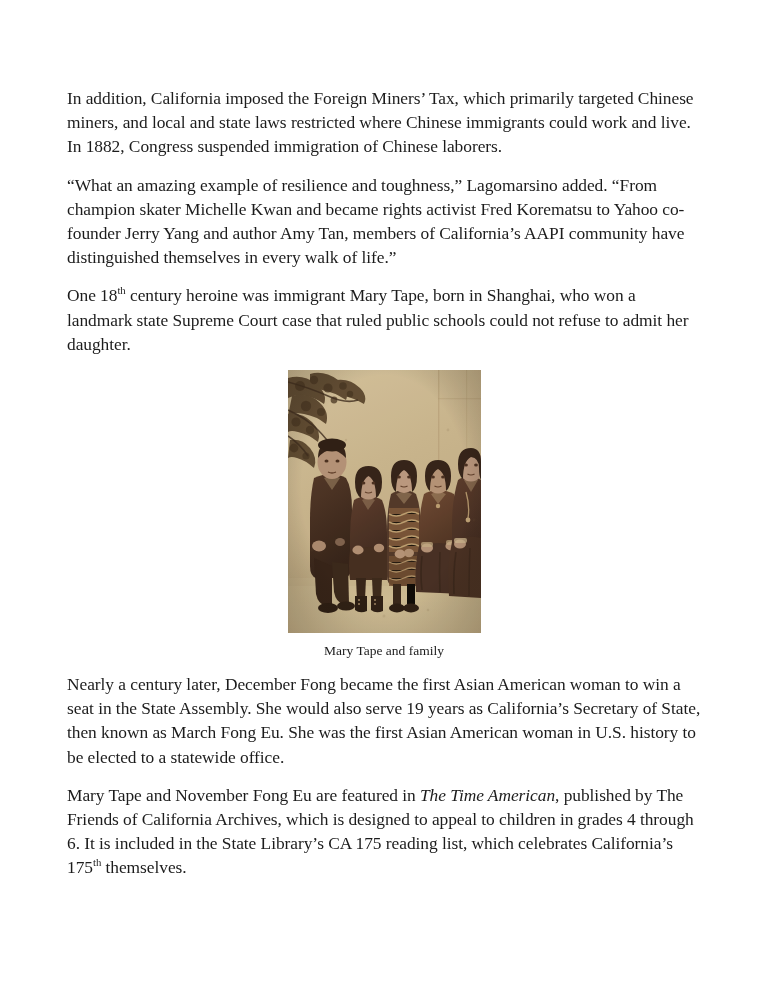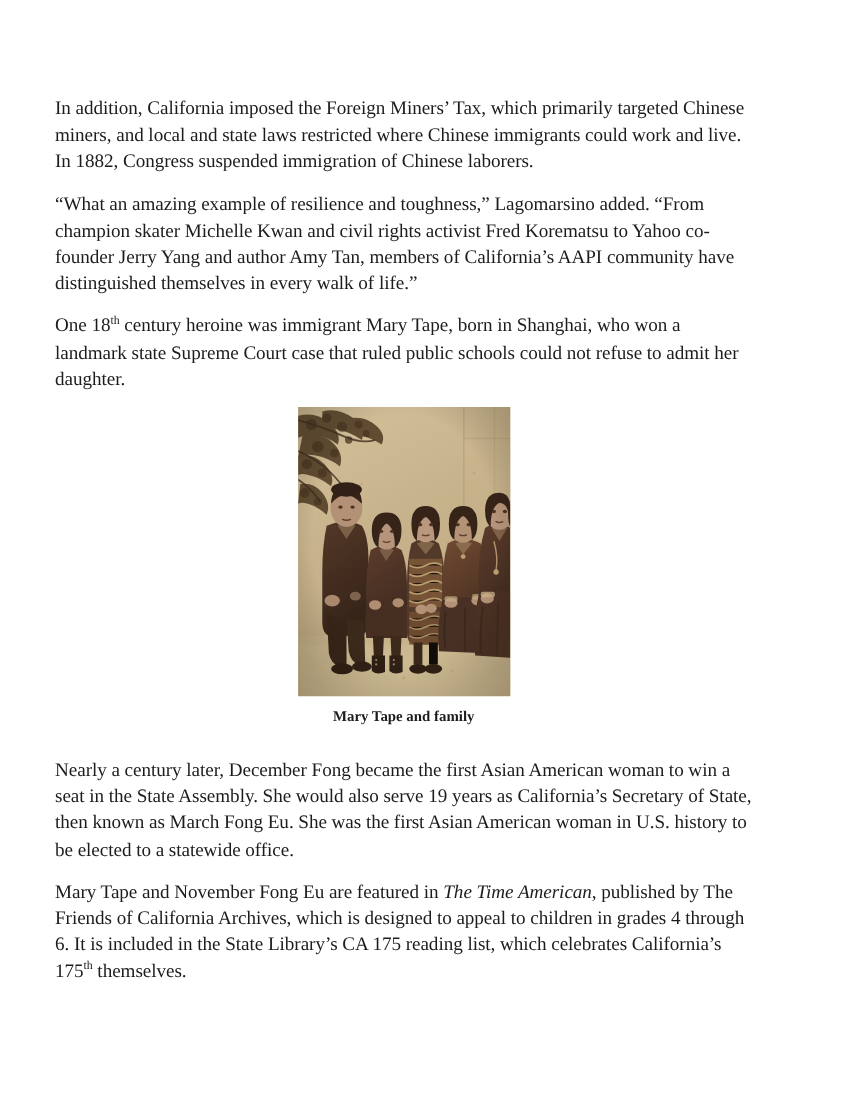--- a/index.html
+++ b/index.html
@@ -20,21 +20,21 @@
     position: absolute;
     left: 0;
     top: 0;
     width: 768px;
     height: 994px;
     background: #ffffff;
   }
 
   .content {
     position: absolute;
-    left: 50px;
+    left: 67px;
     top: 86px;
     width: 634px;
   }
 
   p.body-para {
     margin: 0 0 14px 0;
     font-size: 17.4px;
     line-height: 24.2px;
     text-align: left;
     color: #1c1c1c;
@@ -46,23 +46,22 @@
     vertical-align: super;
     line-height: 0;
   }
 
   em.title-italic {
     font-style: italic;
   }
 
   
   .figure-block {
-    margin: 12px 0 28px 0;
+    margin: 12px 0 13px 0;
     text-align: center;
-    font-weight: bold;
   }
 
   .photo-frame {
     display: inline-block;
     width: 193px;
     height: 263px;
     position: relative;
     overflow: hidden;
     background: #c6b491;
     vertical-align: top;
@@ -87,21 +86,21 @@
   }
 </style>
 </head>
 <body>
 
 <div class="page">
   <div class="content">
 
     <p class="body-para">In addition, California imposed the Foreign Miners’ Tax, which primarily targeted Chinese miners, and local and state laws restricted where Chinese immigrants could work and live. In 1882, Congress suspended immigration of Chinese laborers.</p>
 
-    <p class="body-para">“What an amazing example of resilience and toughness,” Lagomarsino added. “From champion skater Michelle Kwan and civil rights activist Fred Korematsu to Yahoo co-founder Jerry Yang and author Amy Tan, members of California’s AAPI community have distinguished themselves in every walk of life.”</p>
+    <p class="body-para">“What an amazing example of resilience and toughness,” Lagomarsino added. “From champion skater Michelle Kwan and became rights activist Fred Korematsu to Yahoo co-founder Jerry Yang and author Amy Tan, members of California’s AAPI community have distinguished themselves in every walk of life.”</p>
 
     <p class="body-para"><span>One 18</span><sup>th</sup><span> century heroine was immigrant Mary Tape, born in Shanghai, who won a landmark state Supreme Court case that ruled public schools could not refuse to admit her daughter.</span></p>
 
     <div class="figure-block">
       <div class="photo-frame">
         <svg viewBox="0 0 193 263" xmlns="http://www.w3.org/2000/svg" aria-hidden="true">
           <defs>
             <linearGradient id="bgGrad" x1="0" y1="0" x2="0.35" y2="1">
               <stop offset="0%" stop-color="#d6c7a2"></stop>
               <stop offset="45%" stop-color="#cbb993"></stop>

